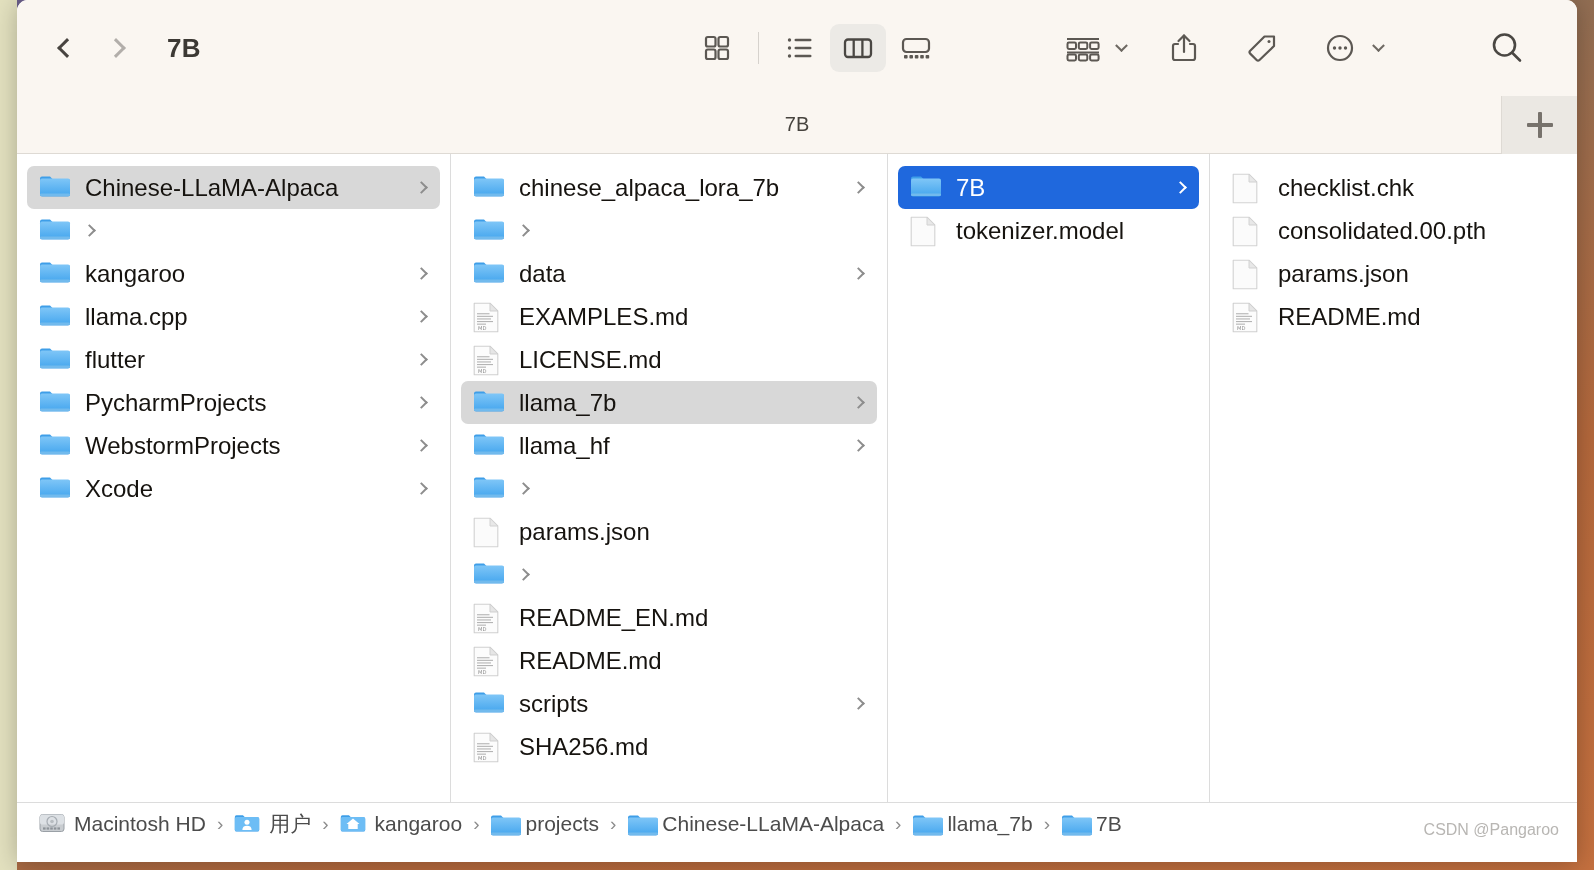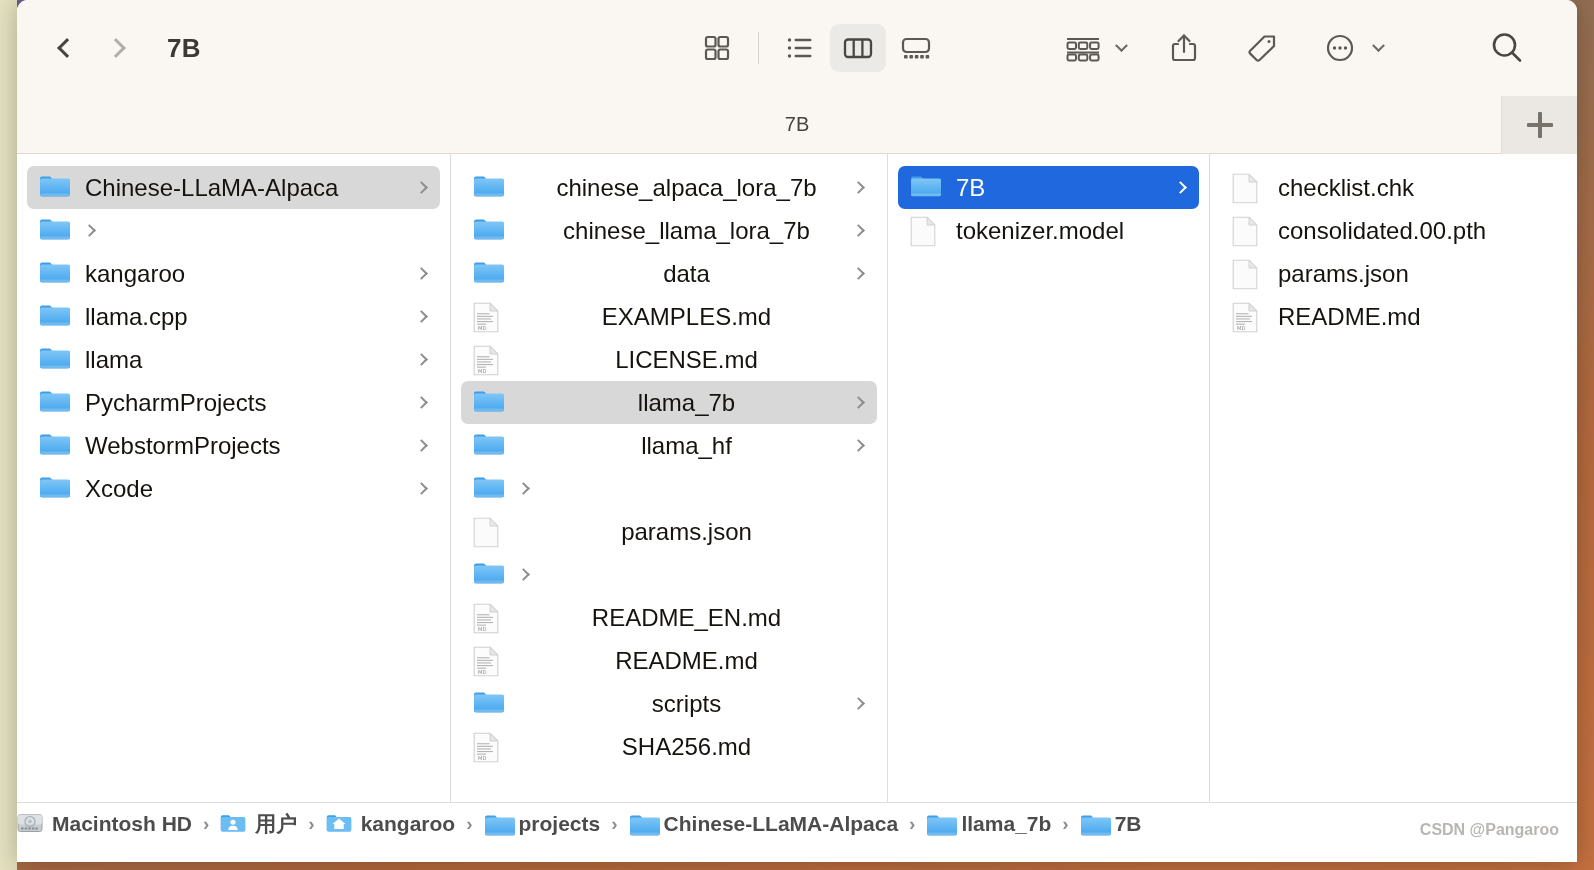--- a/index.html
+++ b/index.html
@@ -138,21 +138,21 @@
     height: 648px;
     background: #ffffff;
   }
   .column {
     height: 100%;
     border-right: 1px solid #dcdcdc;
     padding: 12px 0 0 0;
     overflow: hidden;
   }
   #col-0 { width: 434px; }
-  #col-1 { width: 437px; text-align: center; }
+  #col-1 { width: 437px; }
   #col-2 { width: 322px; }
   #col-3 { width: 366px; border-right: none; }
 
   .row {
     height: 43px;
     display: flex;
     align-items: center;
     margin: 0 10px;
     padding: 0 10px 0 12px;
     border-radius: 7px;
@@ -187,22 +187,22 @@
   }
   .row-chev.hidden { visibility: hidden; }
 
   
   #pathbar {
     height: 43px;
     background: #ffffff;
     border-top: 1px solid #dcdcdc;
     display: flex;
     align-items: center;
+    padding-left: 22px;
     position: relative;
-    font-weight: bold;
   }
   .crumb {
     display: flex;
     align-items: center;
     cursor: default;
   }
   .crumb-icon {
     width: 26px; height: 24px;
     margin-right: 9px;
     position: relative;
@@ -445,21 +445,21 @@
       <linearGradient id="fg" x1="0" y1="0" x2="0" y2="1">
         <stop offset="0" stop-color="#7fc6f7"></stop>
                   <stop offset="1" stop-color="#45a6ee"></stop>
       </linearGradient>
     </defs>
     <path d="M1 5.5 Q1 3.5 3 3.5 L11 3.5 L13.5 6 L29 6 Q31 6 31 8 L31 21.5 Q31 23.5 29 23.5 L3 23.5 Q1 23.5 1 21.5 Z" fill="#3e9ee8"></path>
     <path d="M1 7.5 Q1 5.5 3 5.5 L29 5.5 Q31 5.5 31 7.5 L31 21 Q31 23 29 23 L3 23 Q1 23 1 21 Z" fill="url(#fg)"></path>
     <rect x="1" y="20.4" width="30" height="2.6" rx="1.2" fill="#79bdec" opacity="0.85"></rect>
   </svg>
           </span>
-          <span class="row-label">llama</span>
+          <span class="row-label">flutter</span>
           <span class="row-chev"></span>
         </div>
         <div class="row">
           <span class="row-icon">
             <svg width="32" height="26" viewBox="0 0 32 26">
     <defs>
       <linearGradient id="fg" x1="0" y1="0" x2="0" y2="1">
         <stop offset="0" stop-color="#7fc6f7"></stop>
                   <stop offset="1" stop-color="#45a6ee"></stop>
       </linearGradient>
@@ -532,21 +532,20 @@
       <linearGradient id="fg" x1="0" y1="0" x2="0" y2="1">
         <stop offset="0" stop-color="#7fc6f7"></stop>
                   <stop offset="1" stop-color="#45a6ee"></stop>
       </linearGradient>
     </defs>
     <path d="M1 5.5 Q1 3.5 3 3.5 L11 3.5 L13.5 6 L29 6 Q31 6 31 8 L31 21.5 Q31 23.5 29 23.5 L3 23.5 Q1 23.5 1 21.5 Z" fill="#3e9ee8"></path>
     <path d="M1 7.5 Q1 5.5 3 5.5 L29 5.5 Q31 5.5 31 7.5 L31 21 Q31 23 29 23 L3 23 Q1 23 1 21 Z" fill="url(#fg)"></path>
     <rect x="1" y="20.4" width="30" height="2.6" rx="1.2" fill="#79bdec" opacity="0.85"></rect>
   </svg>
           </span>
-          <span class="row-label">chinese_llama_lora_7b</span>
           <span class="row-chev"></span>
         </div>
         <div class="row">
           <span class="row-icon">
             <svg width="32" height="26" viewBox="0 0 32 26">
     <defs>
       <linearGradient id="fg" x1="0" y1="0" x2="0" y2="1">
         <stop offset="0" stop-color="#7fc6f7"></stop>
                   <stop offset="1" stop-color="#45a6ee"></stop>
       </linearGradient>

